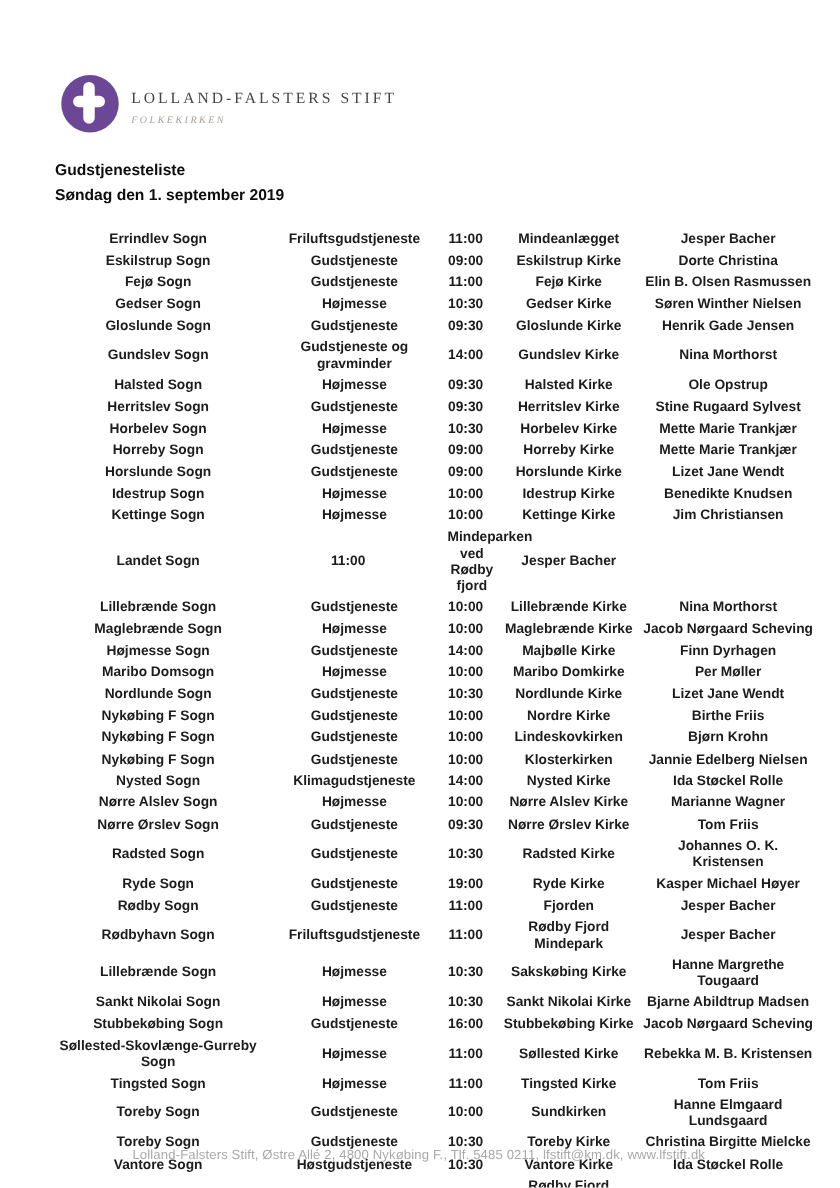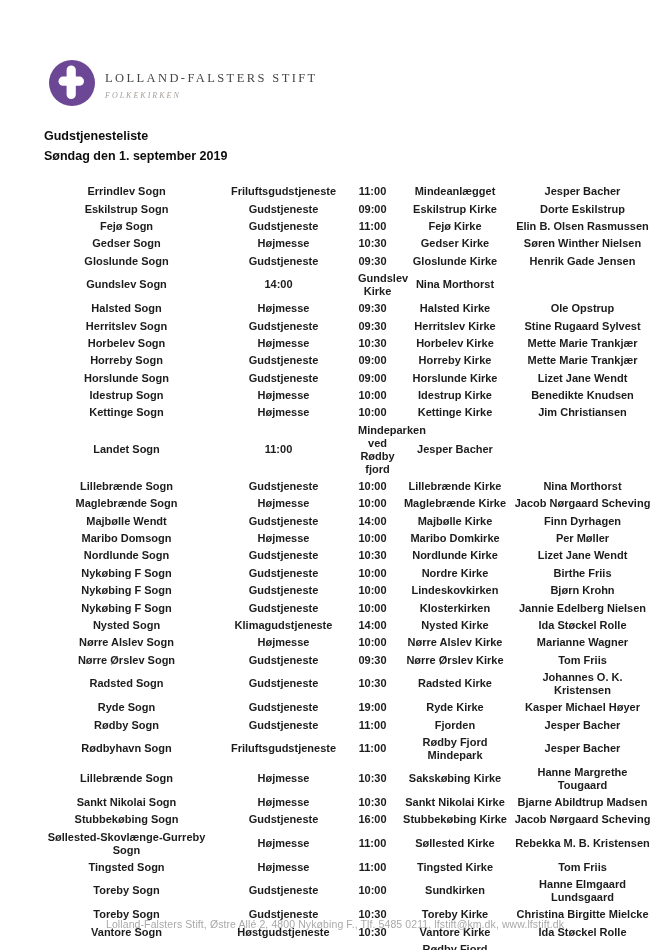--- a/index.html
+++ b/index.html
@@ -86,21 +86,21 @@
         <div class="cell service">Friluftsgudstjeneste</div>
         <div class="cell time">11:00</div>
         <div class="cell location">Mindeanlægget</div>
         <div class="cell officiant">Jesper Bacher</div>
       </div>
       <div class="srow">
         <div class="cell sogn">Eskilstrup Sogn</div>
         <div class="cell service">Gudstjeneste</div>
         <div class="cell time">09:00</div>
         <div class="cell location">Eskilstrup Kirke</div>
-        <div class="cell officiant">Dorte Eskilstrup</div>
+        <div class="cell officiant">Dorte Christina</div>
       </div>
       <div class="srow">
         <div class="cell sogn">Fejø Sogn</div>
         <div class="cell service">Gudstjeneste</div>
         <div class="cell time">11:00</div>
         <div class="cell location">Fejø Kirke</div>
         <div class="cell officiant">Elin B. Olsen Rasmussen</div>
       </div>
       <div class="srow">
         <div class="cell sogn">Gedser Sogn</div>
@@ -111,20 +111,21 @@
       </div>
       <div class="srow">
         <div class="cell sogn">Gloslunde Sogn</div>
         <div class="cell service">Gudstjeneste</div>
         <div class="cell time">09:30</div>
         <div class="cell location">Gloslunde Kirke</div>
         <div class="cell officiant">Henrik Gade Jensen</div>
       </div>
       <div class="srow">
         <div class="cell sogn">Gundslev Sogn</div>
+        <div class="cell service">Gudstjeneste og gravminder</div>
         <div class="cell time">14:00</div>
         <div class="cell location">Gundslev Kirke</div>
         <div class="cell officiant">Nina Morthorst</div>
       </div>
       <div class="srow">
         <div class="cell sogn">Halsted Sogn</div>
         <div class="cell service">Højmesse</div>
         <div class="cell time">09:30</div>
         <div class="cell location">Halsted Kirke</div>
         <div class="cell officiant">Ole Opstrup</div>
@@ -185,21 +186,21 @@
         <div class="cell officiant">Nina Morthorst</div>
       </div>
       <div class="srow">
         <div class="cell sogn">Maglebrænde Sogn</div>
         <div class="cell service">Højmesse</div>
         <div class="cell time">10:00</div>
         <div class="cell location">Maglebrænde Kirke</div>
         <div class="cell officiant">Jacob Nørgaard Scheving</div>
       </div>
       <div class="srow">
-        <div class="cell sogn">Majbølle Wendt</div>
+        <div class="cell sogn">Højmesse Sogn</div>
         <div class="cell service">Gudstjeneste</div>
         <div class="cell time">14:00</div>
         <div class="cell location">Majbølle Kirke</div>
         <div class="cell officiant">Finn Dyrhagen</div>
       </div>
       <div class="srow">
         <div class="cell sogn">Maribo Domsogn</div>
         <div class="cell service">Højmesse</div>
         <div class="cell time">10:00</div>
         <div class="cell location">Maribo Domkirke</div>

